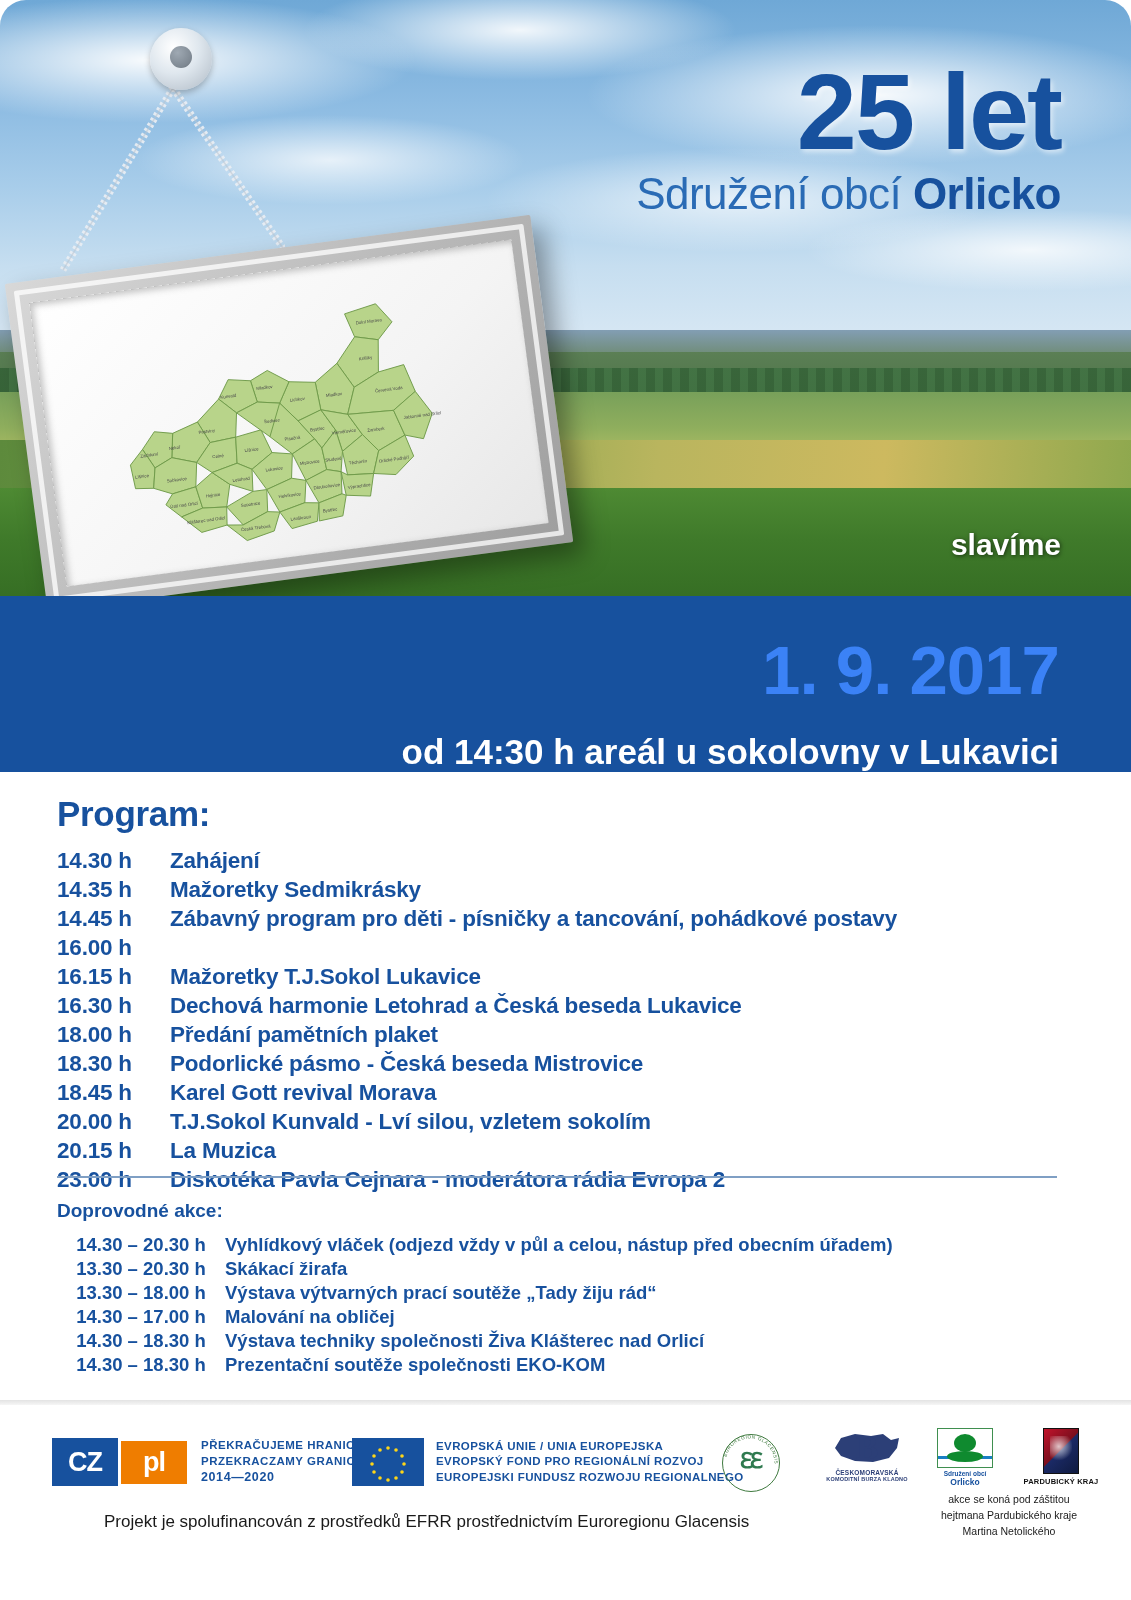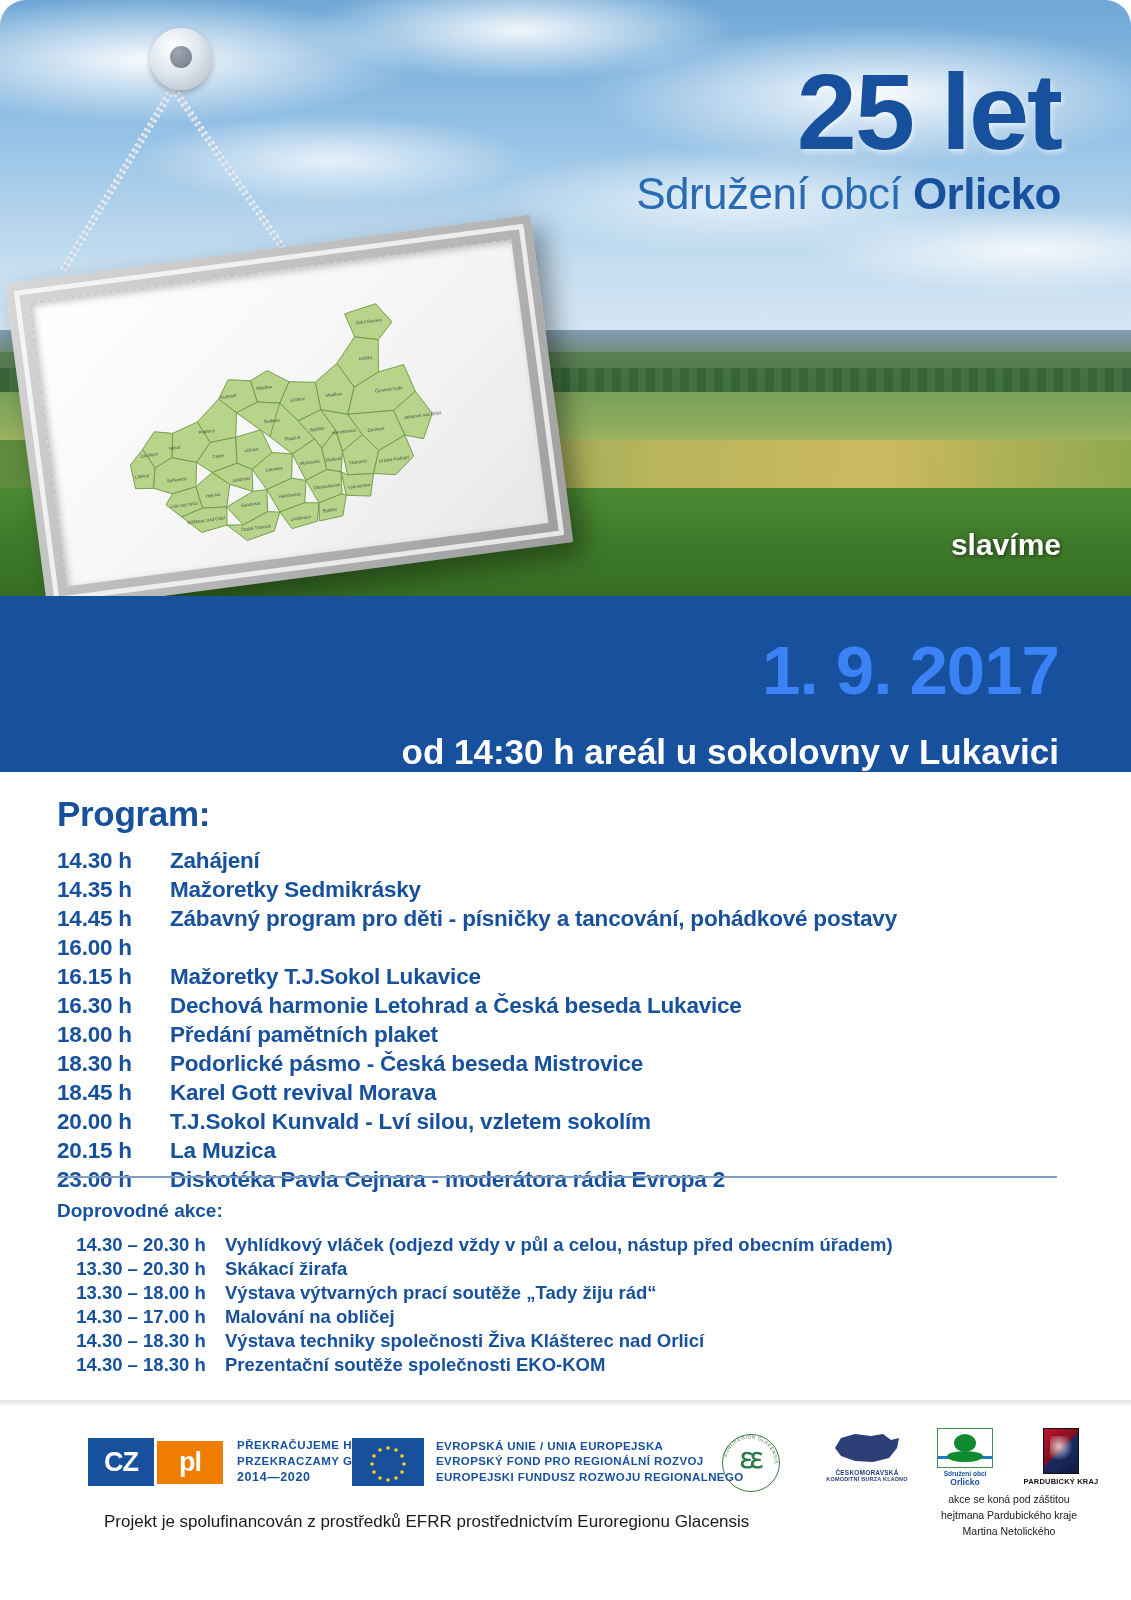--- a/index.html
+++ b/index.html
@@ -147,21 +147,21 @@
   .acc-time{
     color:#17519e;font-size:18.5px;font-weight:bold;width:168px;flex:0 0 168px;
   }
   .acc-label{color:#17519e;font-size:18.5px;font-weight:bold;}
 
   
   .footer{position:absolute;left:0;top:1400px;width:1131px;height:200px;background:#ffffff;}
   .foot-sep{position:absolute;left:0;top:0;width:1131px;height:5px;
     background:linear-gradient(180deg,#e3e3e3,#f6f6f6);}
 
-  .logo-czpl{position:absolute;left:52px;top:38px;display:flex;align-items:center;margin-left:36px;}
+  .logo-czpl{position:absolute;left:52px;top:38px;display:flex;align-items:center;}
   .czpl-cz{
     width:66px;height:48px;background:#17519e;color:#fff;font-weight:bold;font-size:27px;
     display:flex;align-items:center;justify-content:center;letter-spacing:-1px;
   }
   .czpl-pl{
     width:66px;height:43px;background:#ef7d00;color:#fff;font-weight:bold;font-size:27px;
     display:flex;align-items:center;justify-content:center;letter-spacing:-1px;margin-left:3px;
   }
   .czpl-txt{margin-left:14px;color:#17519e;font-size:11.5px;font-weight:bold;line-height:1.33;letter-spacing:.5px;}
   .czpl-yr{color:#17519e;font-size:12.5px;font-weight:bold;letter-spacing:.6px;}

